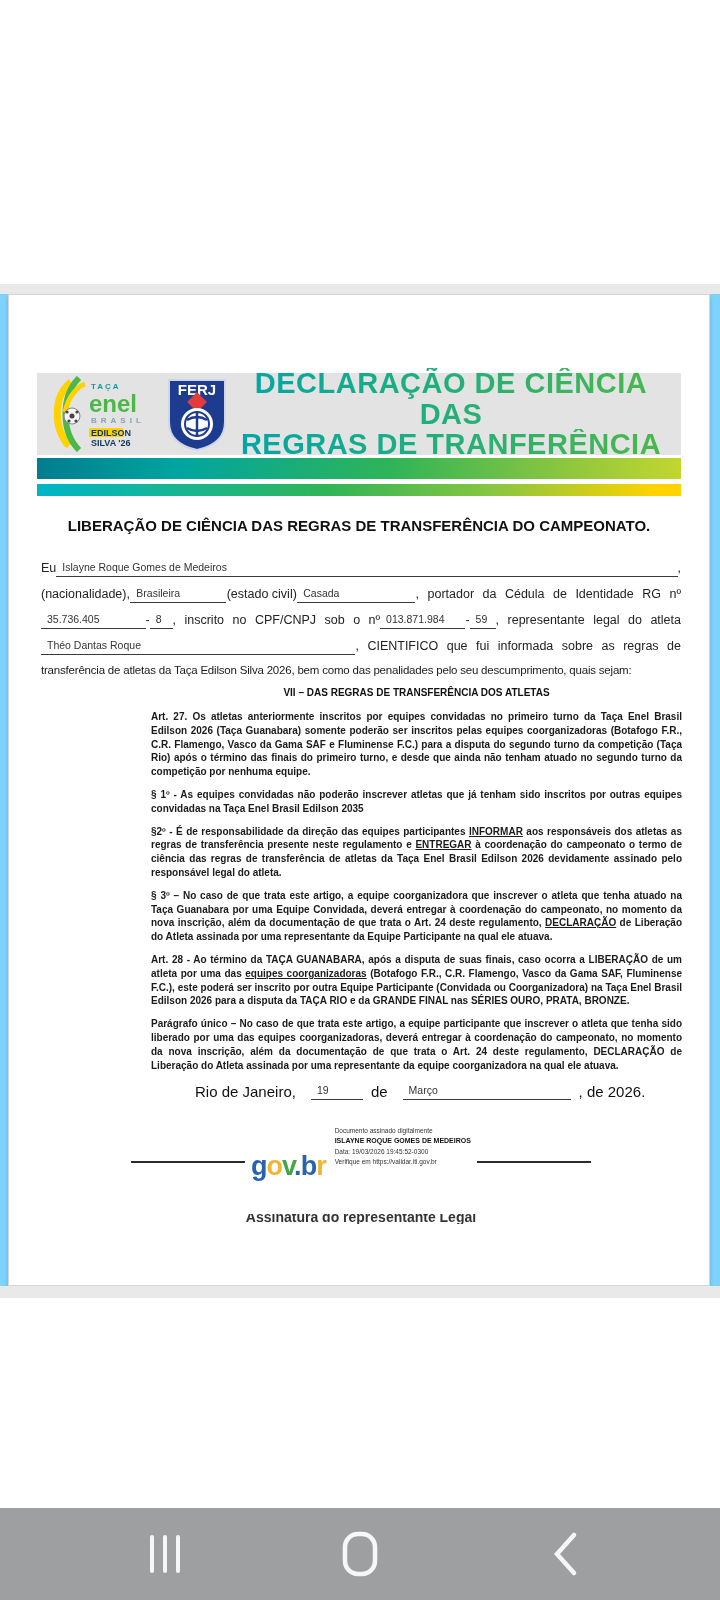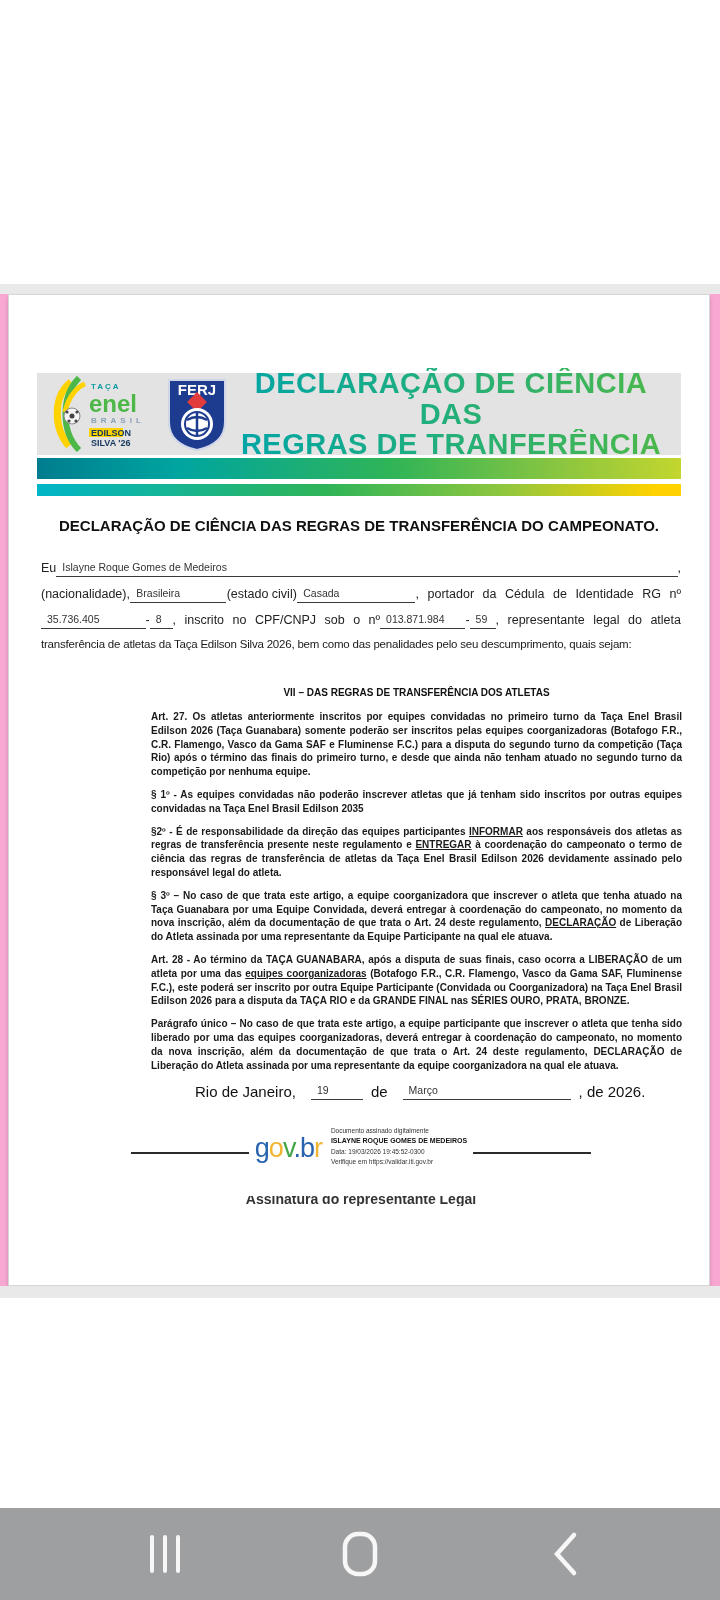--- a/index.html
+++ b/index.html
@@ -1,16 +1,16 @@
 <!DOCTYPE html>
 <html><head>
 <meta charset="utf-8">
 <style>
   html,body{margin:0;padding:0;background:#fff;}
-  .screen{position:relative;width:720px;height:1600px;overflow:hidden;background:#f9a8d4;
+  .screen{position:relative;width:720px;height:1600px;overflow:hidden;background:#7dd3fc;
           font-family:"Liberation Sans",sans-serif;}
   
   .gap{position:absolute;left:0;width:720px;background:#e9e9e9;}
   .gap-top{top:284px;height:10px;}
   .gap-bottom{top:1286px;height:12px;}
   
   .page{position:absolute;left:8px;top:294px;width:702px;height:992px;background:#fff;
         border:1px solid #d6d6d6;box-shadow:0 3px 4px rgba(0,0,0,.18);box-sizing:border-box;}
   
   .banner{position:absolute;left:28px;right:28px;top:78px;}
@@ -44,21 +44,21 @@
   
   .date-line{display:flex;align-items:flex-end;font-size:15px;color:#111;
              margin:10px 0 0 44px;white-space:nowrap;}
   .date-line .fill{font-size:10.5px;margin-left:15px;}
   .dgap{margin:0 8px;}
   
   .sig{width:460px;margin:26px 0 0 -20px;}
   .sig-row{display:flex;align-items:center;}
   .sig-rule{flex:1;border-top:2px solid #2b2b2b;margin-top:12px;}
   .stamp{display:flex;align-items:flex-start;padding:0 6px;}
-  .govbr{font-size:27px;font-weight:400;letter-spacing:-1px;line-height:40px;margin-top:2px;}
+  .govbr{font-size:27px;font-weight:700;letter-spacing:-1px;line-height:40px;margin-top:20px;}
   .gb-blue{color:#2864ae;} .gb-yellow{color:#f2b531;} .gb-green{color:#43a648;}
   .stamp-col{margin-left:9px;font-size:6.5px;color:#333;line-height:1.55;}
   .stamp-col .nm{font-weight:700;font-size:7px;color:#111;}
   .sig-caption{height:10px;overflow:hidden;text-align:center;margin-top:28px;}
   .sig-caption span{display:inline-block;font-size:14px;font-weight:700;color:#333;
                     transform:translateY(-6px);}
   
   .navbar{position:absolute;left:0;top:1508px;width:720px;height:92px;background:#9e9fa1;
           display:flex;align-items:center;}
   .navbtn{position:absolute;top:0;height:92px;width:120px;display:flex;align-items:center;justify-content:center;}
@@ -105,21 +105,21 @@
         </svg>
         <div class="banner-title">
           <div>DECLARAÇÃO DE CIÊNCIA DAS</div>
           <div>REGRAS DE TRANFERÊNCIA</div>
         </div>
       </div>
       <div class="stripe1"></div>
       <div class="stripe2"></div>
     </div>
 
-    <div class="doc-title">DECLARAÇÃO DE CIÊNCIA DAS REGRAS DE TRANSFERÊNCIA DO CAMPEONATO.</div>
+    <div class="doc-title">LIBERAÇÃO DE CIÊNCIA DAS REGRAS DE TRANSFERÊNCIA DO CAMPEONATO.</div>
 
     <div class="form">
       <div class="fline">
         <span class="lbl">Eu</span>
         <span class="fill grow">Islayne Roque Gomes de Medeiros</span>
         <span class="lbl">,</span>
       </div>
       <div class="fline sp">
         <span class="lbl">(nacionalidade),</span>
         <span class="fill" style="width:96px">Brasileira</span>
@@ -129,20 +129,24 @@
       </div>
       <div class="fline sp">
         <span class="fill" style="width:128px">35.736.405</span>
         <span class="lbl">-</span>
         <span class="fill" style="width:26px">8</span>
         <span class="lbl ws">, inscrito no CPF/CNPJ sob o nº</span>
         <span class="fill" style="width:104px">013.871.984</span>
         <span class="lbl">-</span>
         <span class="fill" style="width:30px">59</span>
         <span class="lbl ws">, representante legal do atleta</span>
+      </div>
+      <div class="fline">
+        <span class="fill grow">Théo Dantas Roque</span>
+        <span class="lbl ws">, CIENTIFICO que fui informada sobre as regras de</span>
       </div>
       <div class="closing">transferência de atletas da Taça Edilson Silva 2026, bem como das penalidades pelo seu descumprimento, quais sejam:</div>
     </div>
 
     <div class="body-block">
       <div class="sec-head">VII – DAS REGRAS DE TRANSFERÊNCIA DOS ATLETAS</div>
 
       <div>
 
           <p class="article"><span>Art. 27. Os atletas anteriormente inscritos por equipes convidadas no primeiro turno da Taça Enel Brasil Edilson 2026 (Taça Guanabara) somente poderão ser inscritos pelas equipes coorganizadoras (Botafogo F.R., C.R. Flamengo, Vasco da Gama SAF e Fluminense F.C.) para a disputa do segundo turno da competição (Taça Rio) após o término das finais do primeiro turno, e desde que ainda não tenham atuado no segundo turno da competição por nenhuma equipe.</span></p>

